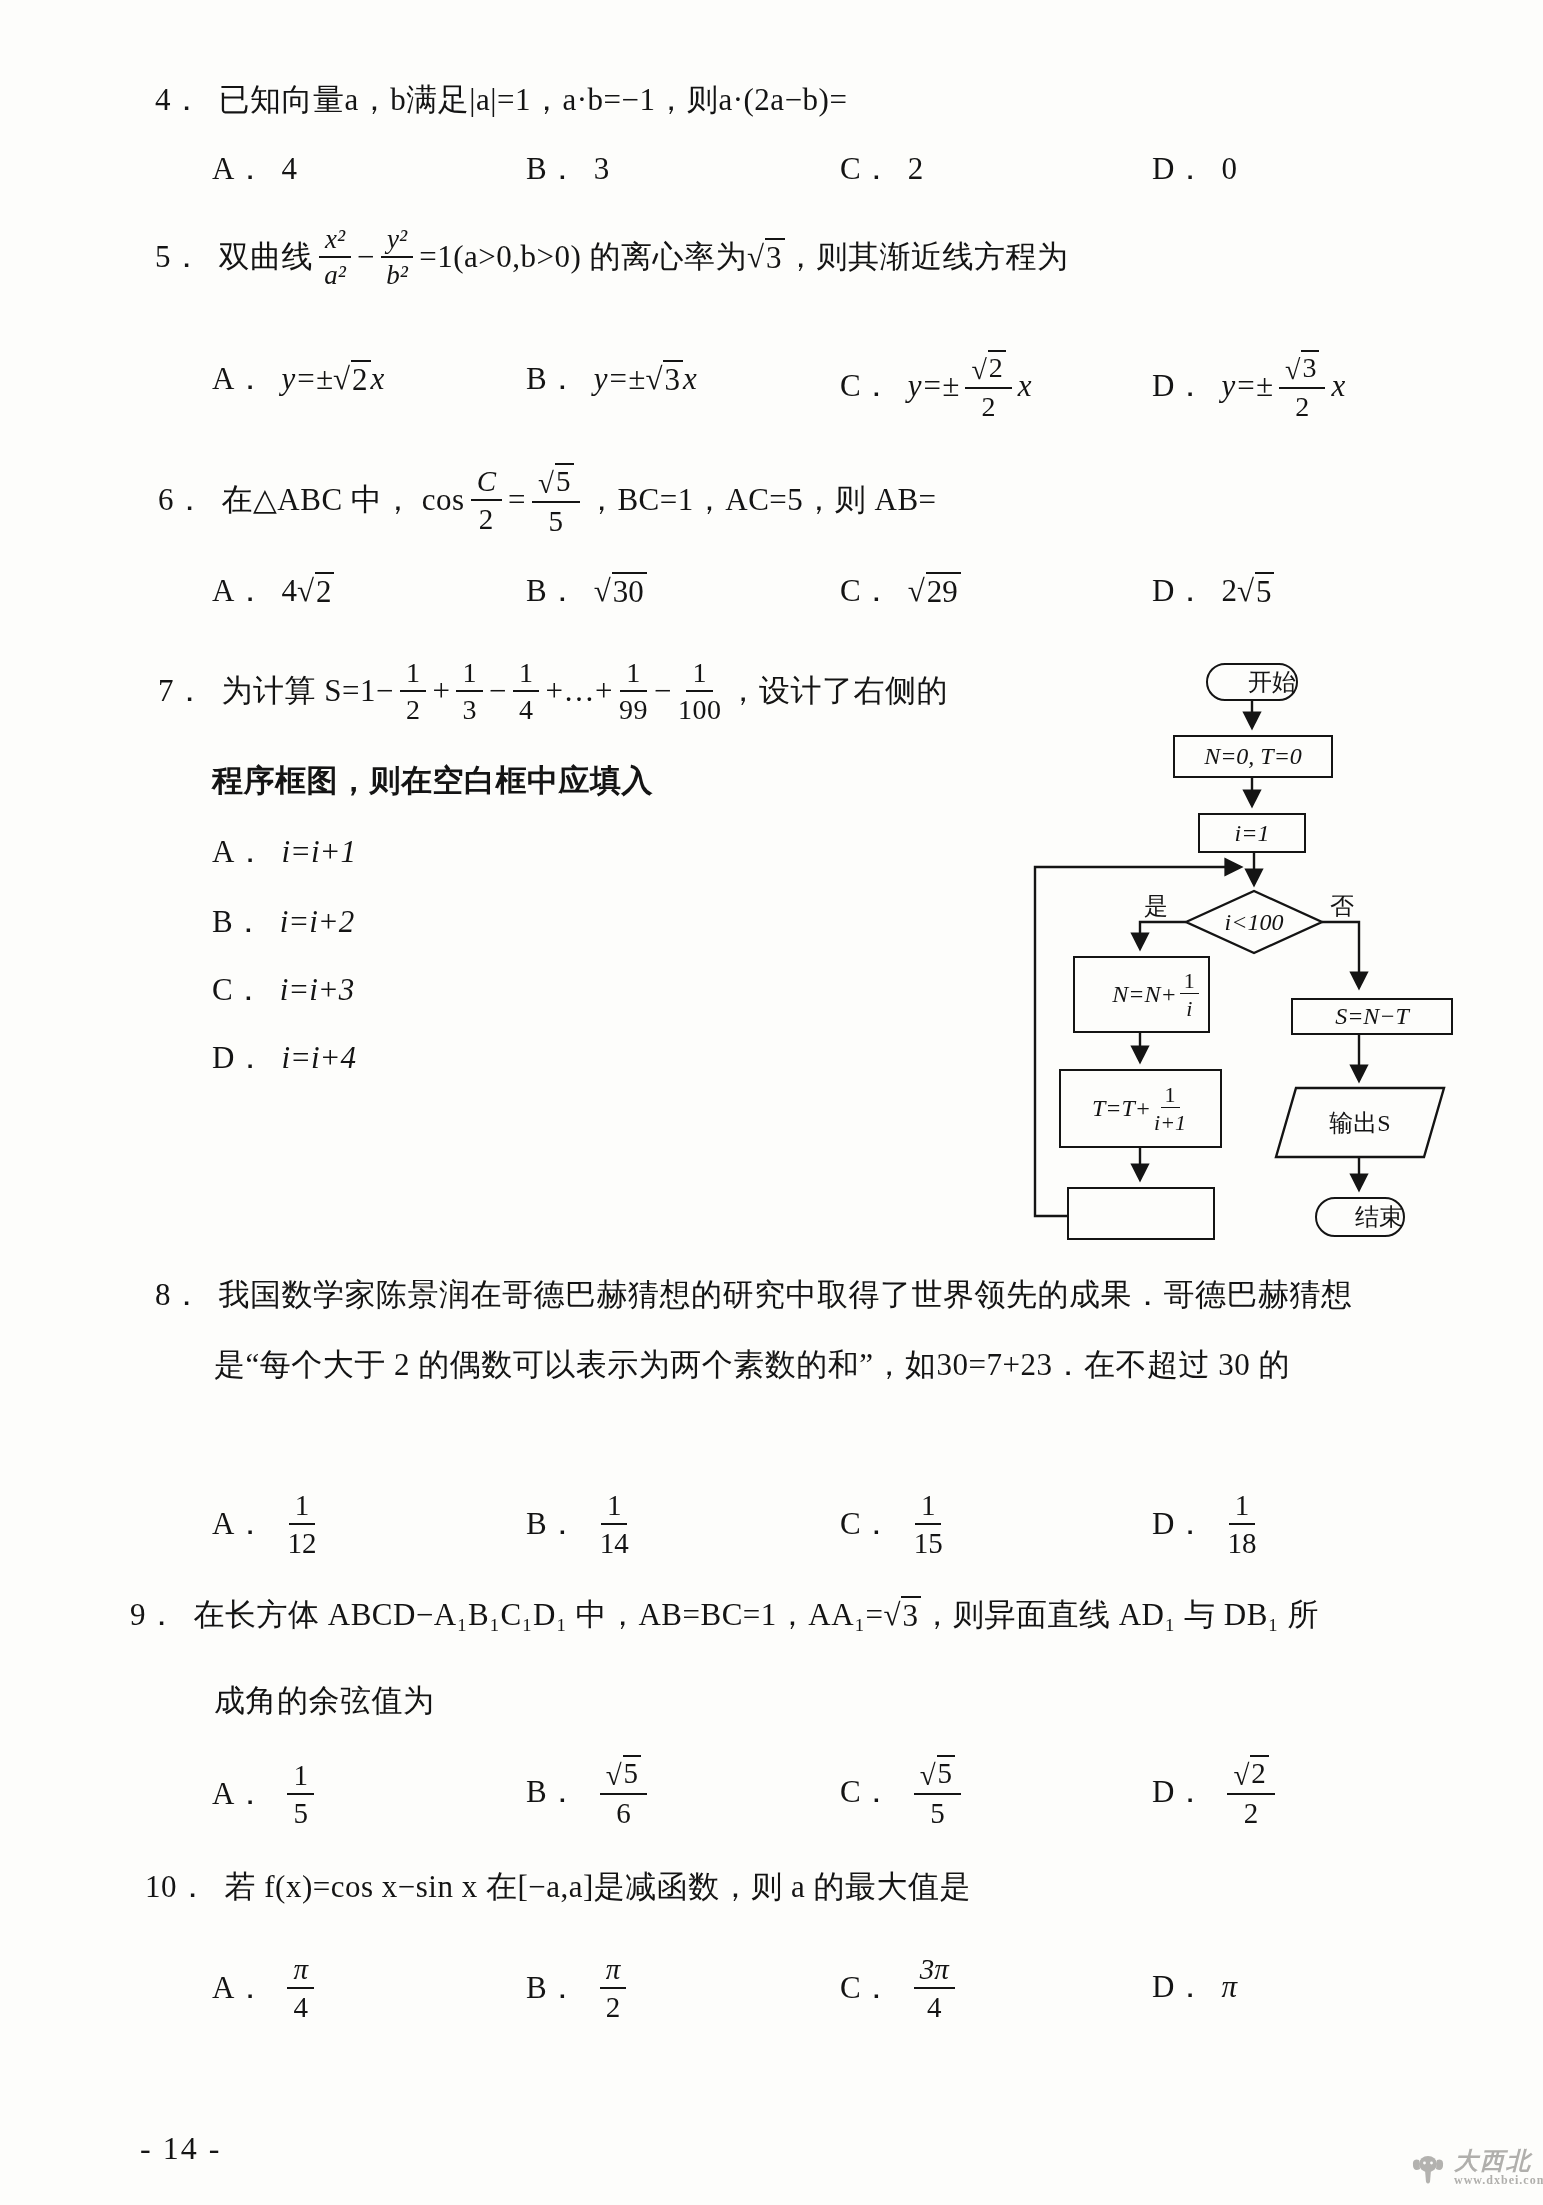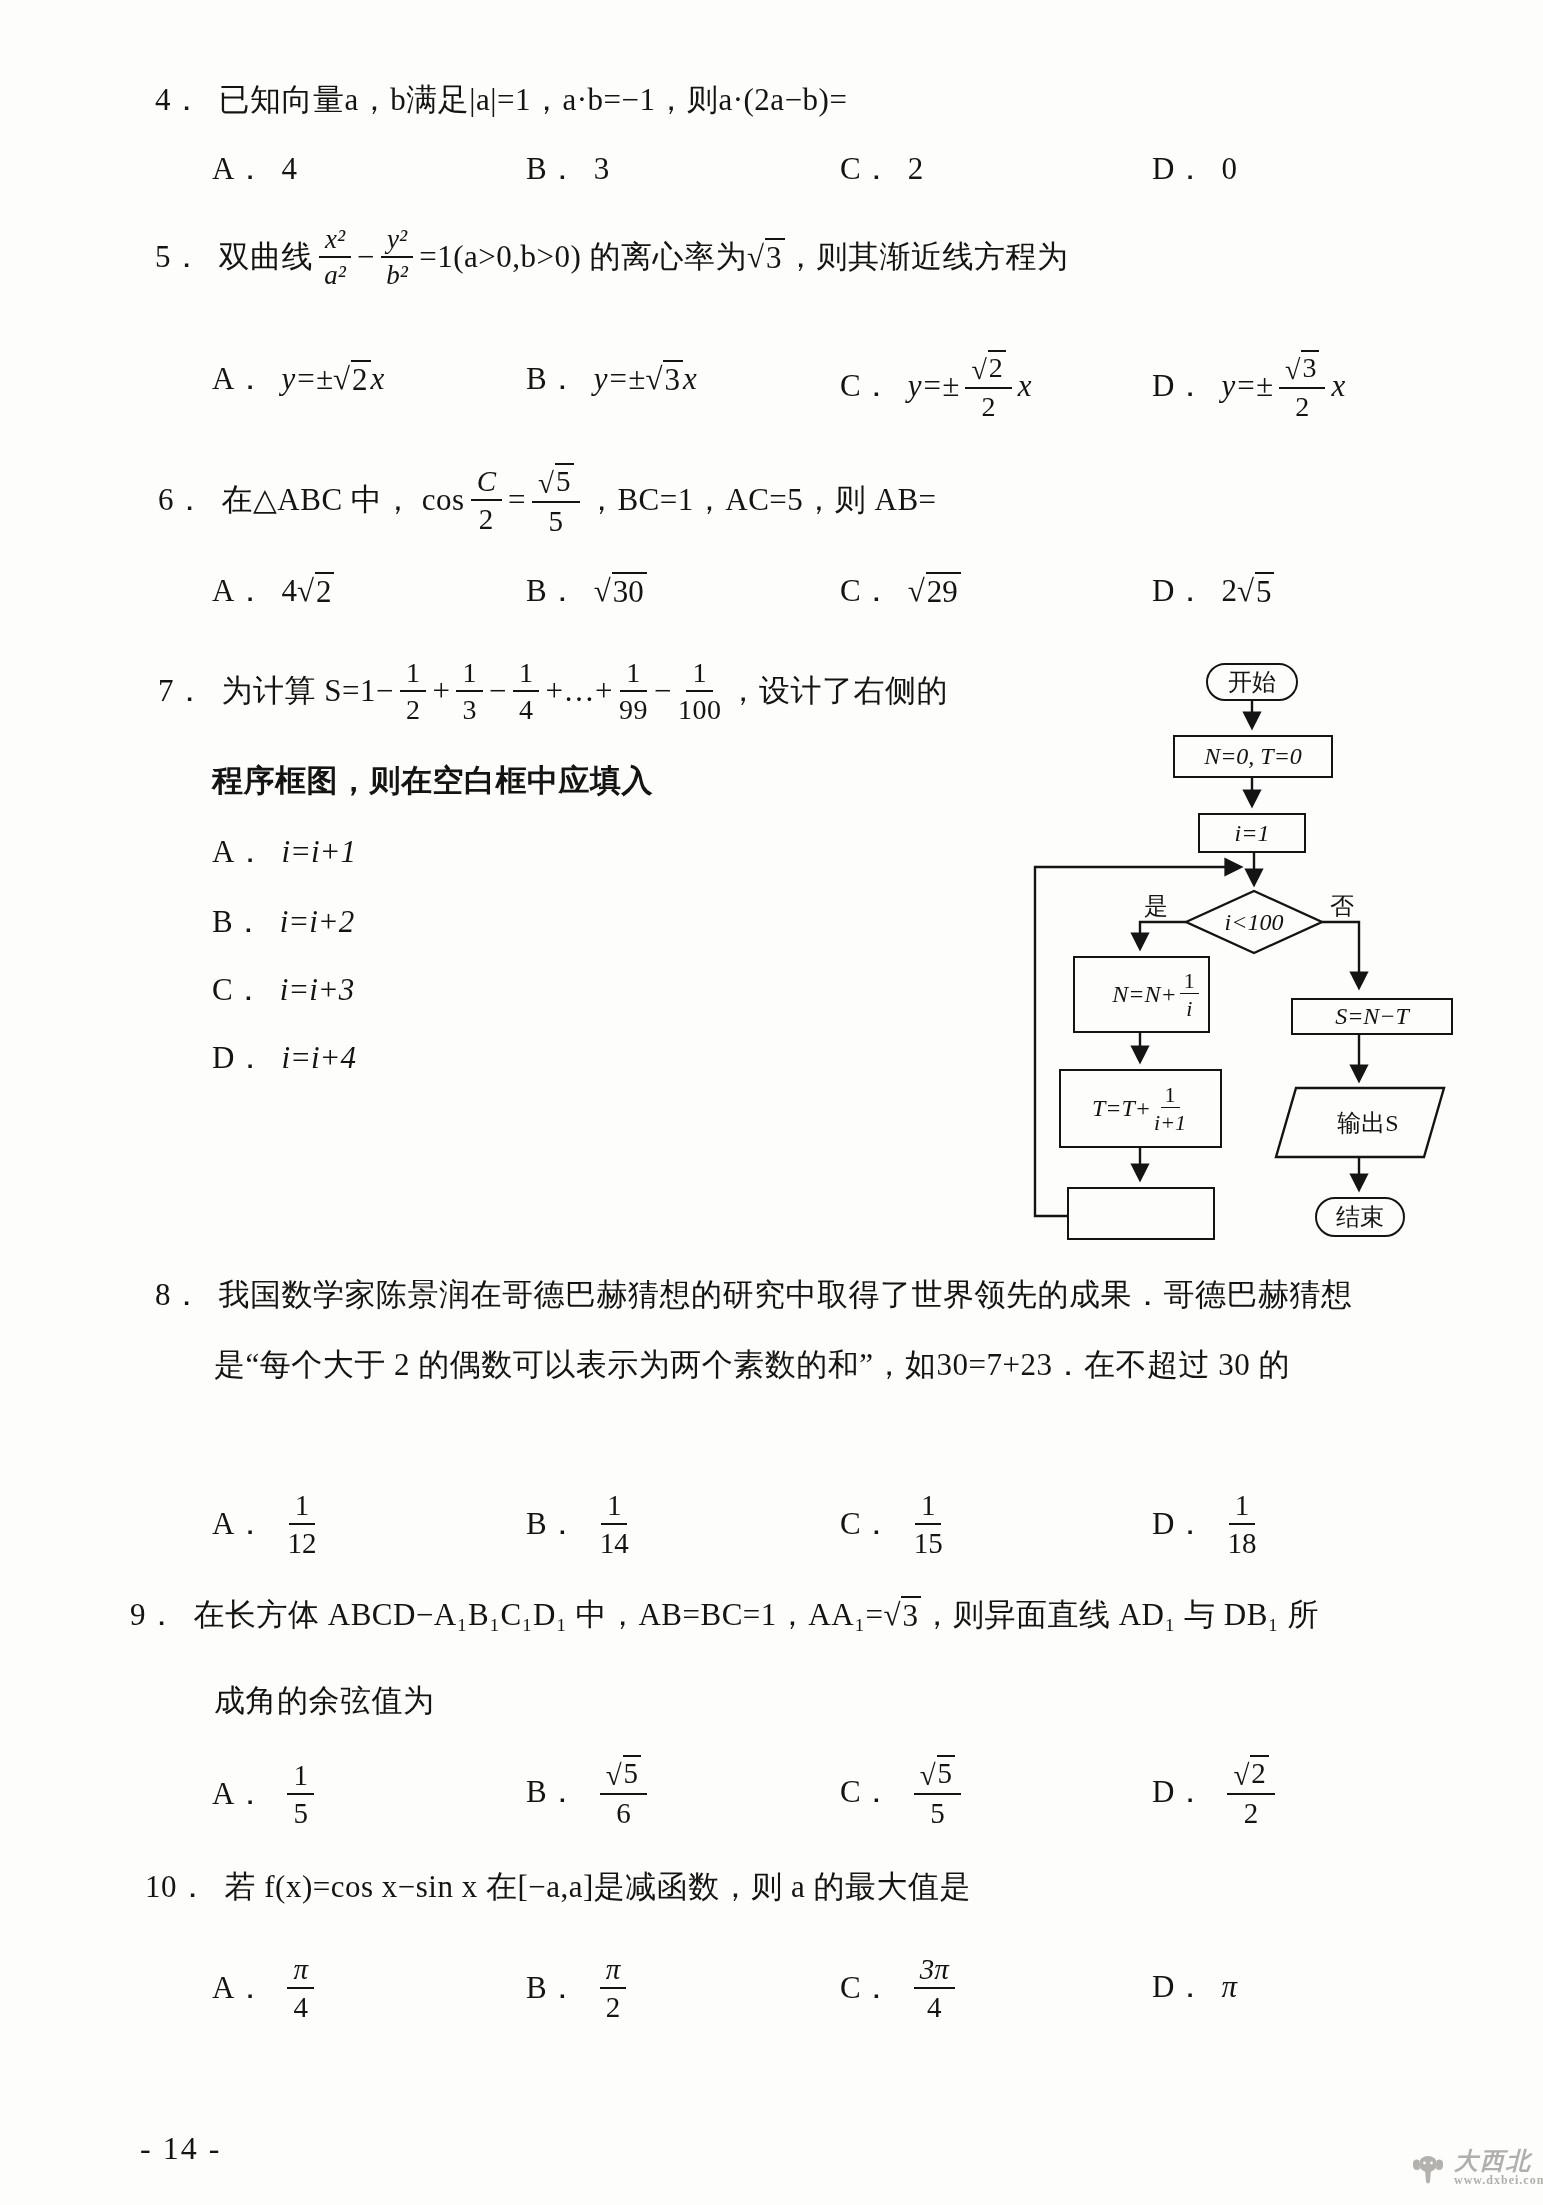--- a/index.html
+++ b/index.html
@@ -19,21 +19,21 @@
   
   .sq { letter-spacing:0; padding-right:1px; }
   .ov { display:inline-block; border-top:2px solid #141414; padding:1px 3px 0 1px; line-height:1.1; }
   
   .opt { position:absolute; display:flex; align-items:center; white-space:nowrap; font-size:31px; }
   .opt .lbl { margin-right:16px; }
   
   .flow { position:absolute; left:1020px; top:655px; width:440px; height:600px; font-size:24px; }
   .fc { position:absolute; display:flex; align-items:center; justify-content:center; box-sizing:border-box; text-align:center; background:#fdfdfb; }
   .fc-box  { border:2.5px solid #141414; }
-  .fc-oval { border:2.5px solid #141414; border-radius:22px; }
+  .fc-oval { border:2.5px solid #141414; border-radius:22px;justify-content:flex-end; }
   .fc-bare { background:transparent; }
   .fc .fr { font-size:22px; margin:0 3px; }
   .fc .fr .nu { border-bottom-width:1.8px; padding:0 4px 1px; }
   .fc-svg { position:absolute; left:0; top:0; }
   
   .pageno { position:absolute; left:140px; top:2082px; font-size:32px; letter-spacing:2px;margin-top:48px; }
   .wm { position:absolute; left:1408px; top:2148px; display:flex; align-items:center; gap:6px; color:#b0afac; }
   .wm-txt { display:flex; flex-direction:column; line-height:1.05; }
   .wm-brand { font-size:24px; font-weight:bold; font-style:italic; letter-spacing:2px; }
   .wm-url { font-size:12px; font-weight:bold; letter-spacing:1px; }
@@ -264,21 +264,21 @@
       <span class="mi">T=T+</span>
       <span class="fr">
         <span class="nu">1</span>
         <span class="de mi">i+1</span>
       </span>
     </div>
     <div class="fc fc-box" style="left:47px; top:532px; width:148px; height:53px;"></div>
     <div class="fc fc-box mi" style="left:271px; top:343px; width:162px; height:37px;">
       <span>S=N−T</span>
     </div>
-    <div class="fc fc-bare" style="left:264px; top:433px; width:168px; height:69px;">
+    <div class="fc fc-bare" style="left:256px; top:433px; width:168px; height:69px;">
       <span>输出S</span>
     </div>
     <div class="fc fc-oval" style="left:295px; top:542px; width:90px; height:40px;">
       <span>结束</span>
     </div>
   </div>
 
   <div class="row fs" style="left:155px; top:1274px;">
     <span class="qno">8．</span>
     <span>我国数学家陈景润在哥德巴赫猜想的研究中取得了世界领先的成果．哥德巴赫猜想</span>

